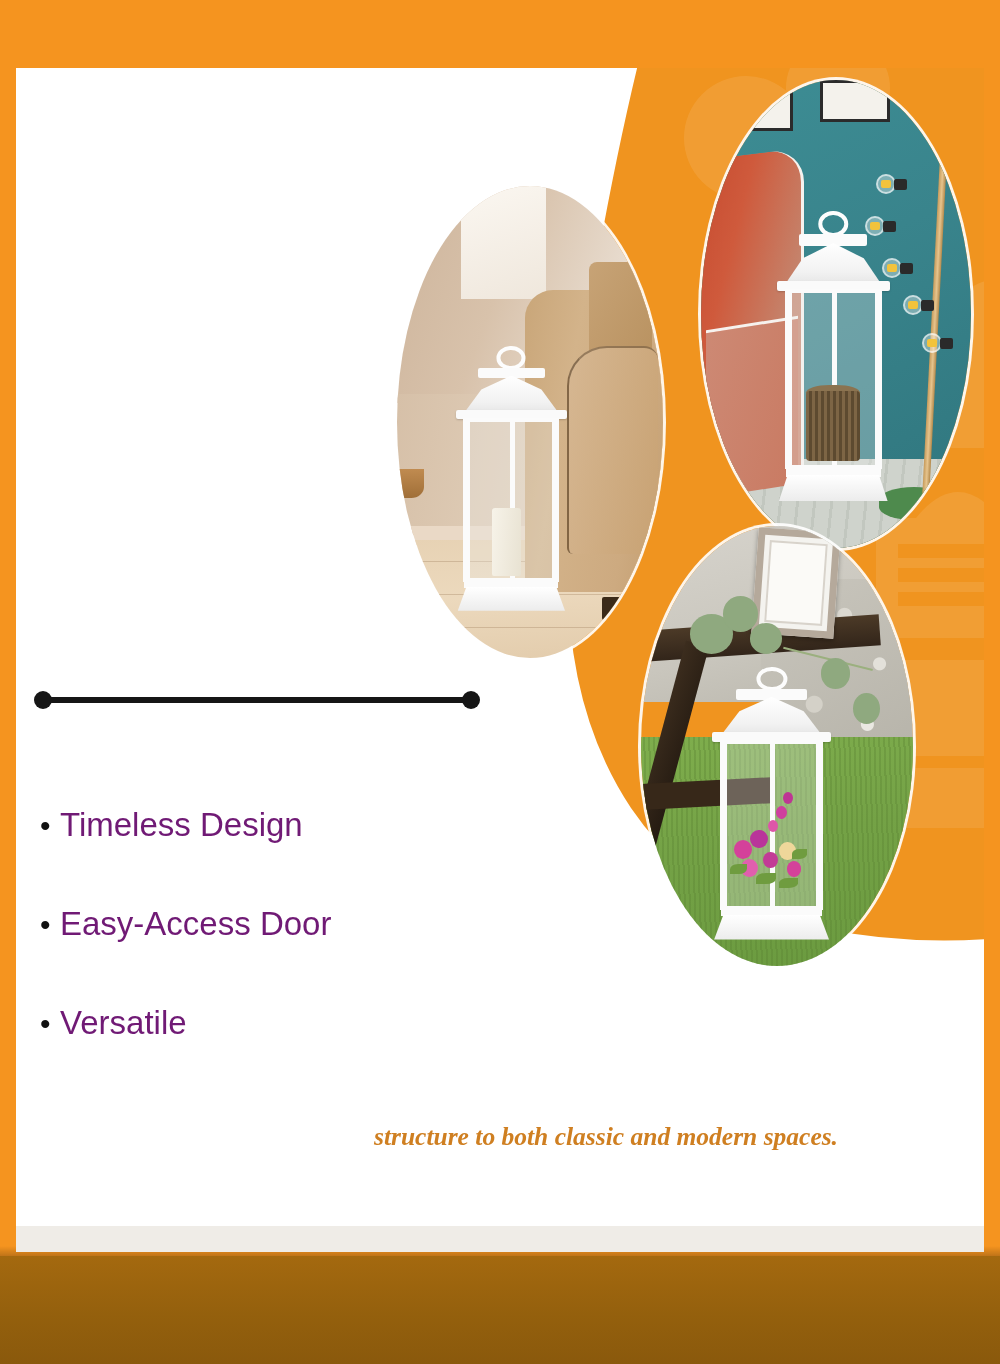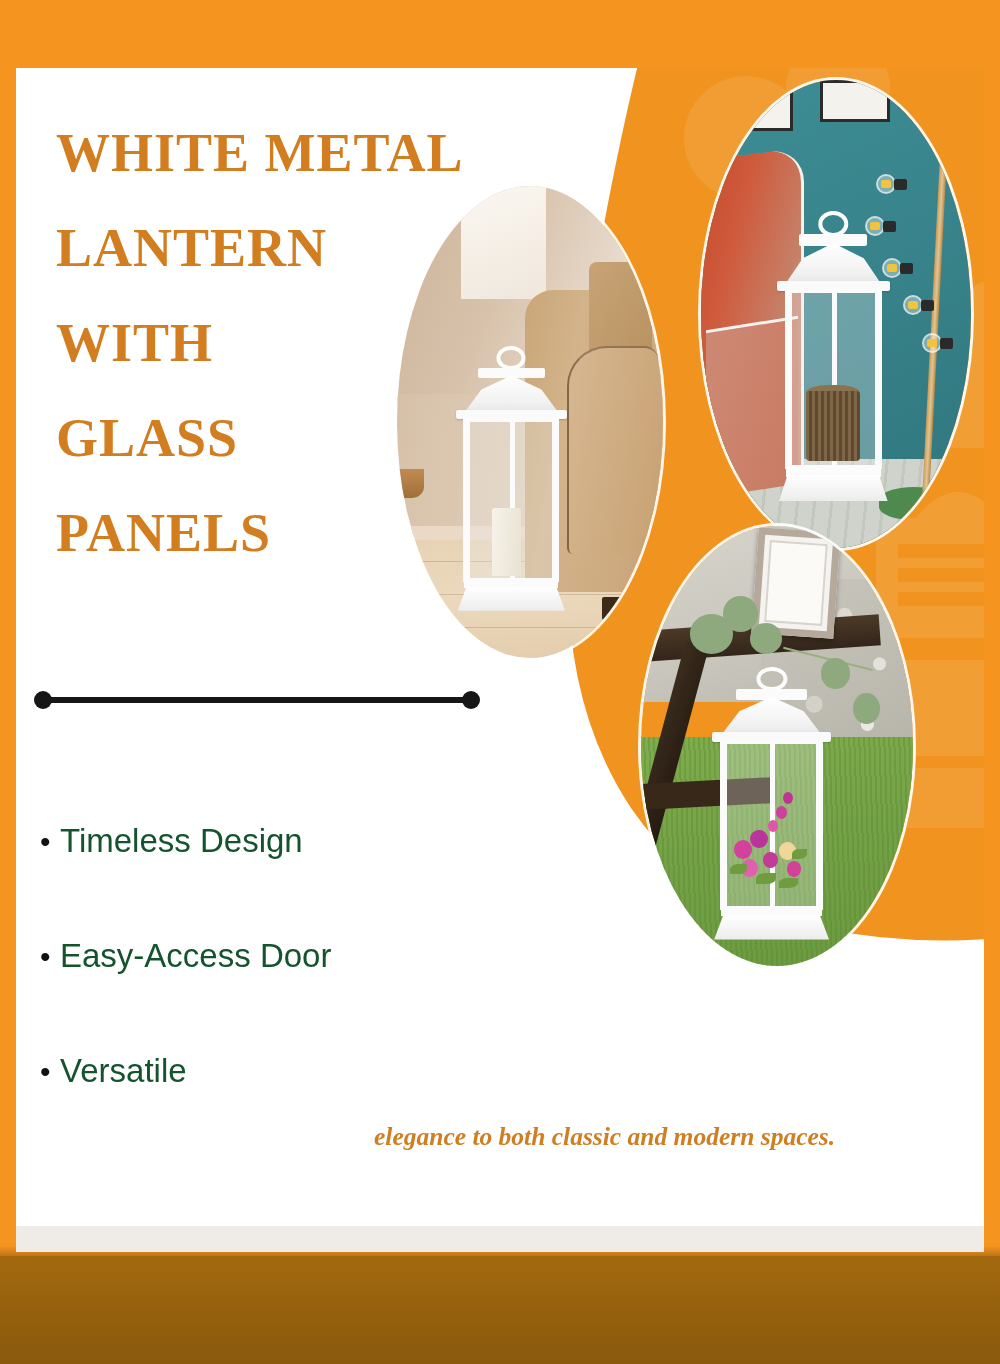--- a/index.html
+++ b/index.html
@@ -96,23 +96,22 @@
   .bullet-dot {
     width:20px; flex:0 0 20px;
     font-size:30px; line-height:1;
     color:#111;
     text-align:left;
   }
   .bullet-label {
     font-family:"Liberation Sans", sans-serif;
     font-size:33px;
     line-height:1;
-    color:#14532d;
+    color:#701a75;
     white-space:nowrap;
-    margin-top:16px;
   }
 
   
   #tagline {
     position:absolute;
     left:358px; top:1045px;
     width:560px;
   }
   #tagline p {
     font-family:"Liberation Serif", serif;
@@ -315,27 +314,20 @@
           <rect x="452" y="544" width="104" height="14" fill="#f0941f"></rect>
           <path d="M 470 470 q 42 -52 84 0 z" fill="#ffffff"></path>
           <rect x="392" y="612" width="210" height="96" rx="6" fill="#ffffff"></rect>
           <circle cx="560" cy="300" r="70" fill="#ffffff"></circle>
           <rect x="330" y="720" width="260" height="60" rx="8" fill="#ffffff"></rect>
           <path d="M 470 320 q 70 -40 120 20 l 0 60 l -120 0 z" fill="#ffffff"></path>
         </g>
       </svg>
     </div>
 
-    <div id="title">
-      <div class="tline">WHITE METAL</div>
-      <div class="tline">LANTERN</div>
-      <div class="tline">WITH</div>
-      <div class="tline">GLASS</div>
-      <div class="tline">PANELS</div>
-    </div>
 
     <div id="divider">
       <div class="ddot l"></div>
       <div class="dbar"></div>
       <div class="ddot r"></div>
     </div>
 
     <div id="bullets">
       <div class="bullet-row">
         <span class="bullet-dot">•</span>
@@ -345,21 +337,21 @@
         <span class="bullet-dot">•</span>
         <span class="bullet-label">Easy-Access Door</span>
       </div>
       <div class="bullet-row">
         <span class="bullet-dot">•</span>
         <span class="bullet-label">Versatile</span>
       </div>
     </div>
 
     <div id="tagline">
-      <p>elegance to both classic and modern spaces.</p>
+      <p>structure to both classic and modern spaces.</p>
     </div>
 
     <div class="photo" id="photo-living">
       <div class="scene">
         <div class="lr-wall-top"></div>
         <div class="lr-window"></div>
         <div class="lr-wall-bot"></div>
         <div class="lr-baseboard"></div>
         <div class="lr-floor">
           <div class="lr-floor-line" style="left:0;top:18%;width:100%;"></div>

